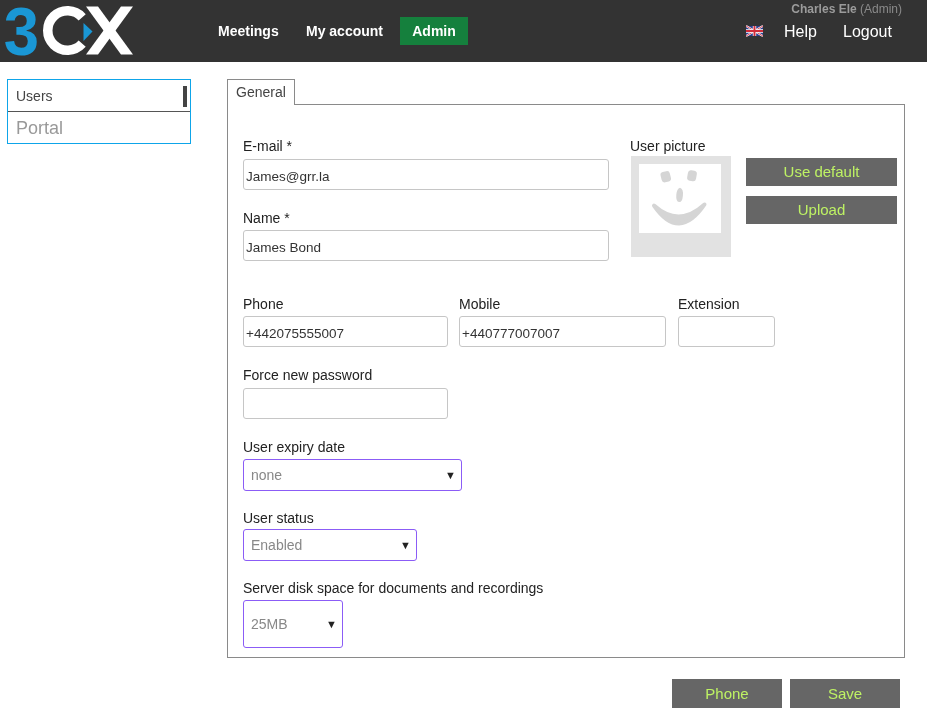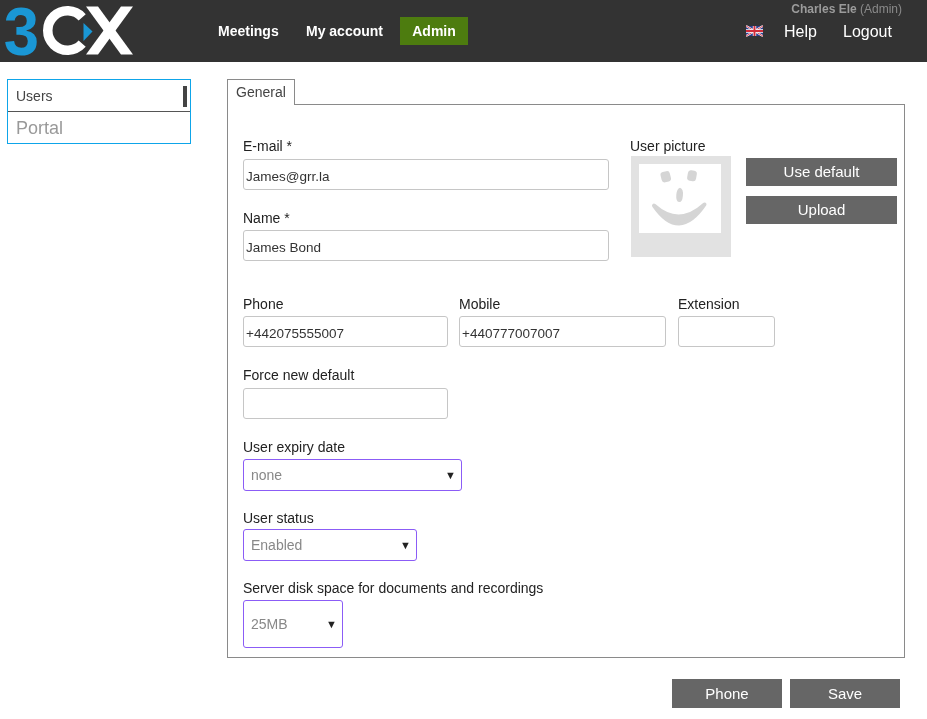--- a/index.html
+++ b/index.html
@@ -3,40 +3,40 @@
 <meta charset="utf-8">
 <style>
 * { margin:0; padding:0; box-sizing:border-box; }
 html,body { width:927px; height:719px; background:#fff; font-family:"Liberation Sans", sans-serif; }
 #page { position:relative; width:927px; height:719px; overflow:hidden; }
 .abs { position:absolute; }
 
 
 #header { position:absolute; left:0; top:0; width:927px; height:62px; background:#333333; }
 .navlink { position:absolute; color:#fff; font-size:14px; font-weight:bold; }
-#adminbtn { position:absolute; left:400px; top:17px; width:68px; height:28px; background:#4d7c0f; color:#fff; font-size:14px; font-weight:bold; text-align:center; line-height:28px; }
+#adminbtn { position:absolute; left:400px; top:17px; width:68px; height:28px; background:#15803d; color:#fff; font-size:14px; font-weight:bold; text-align:center; line-height:28px; }
 #userline { position:absolute; right:25px; top:2px; font-size:12px; color:#9b9b9b; font-weight:bold; }
 #userline .adm { font-weight:normal; color:#8a8a8a; }
 
 
 #sidebar { position:absolute; left:7px; top:79px; width:184px; height:65px; border:1px solid #0ea5e9; }
 #sb-users { position:absolute; left:0; top:0; width:182px; height:32px; border-bottom:1px solid #555; color:#444; font-size:14px; line-height:32px; padding-left:8px; }
 #sb-portal { position:absolute; left:0; top:33px; width:182px; height:30px; color:#999; font-size:18px; line-height:30px; padding-left:8px; }
 #sb-thumb { position:absolute; right:3px; top:6px; width:4px; height:21px; background:#444; }
 
 
 #tab { position:absolute; left:227px; top:79px; width:68px; height:26px; background:#fff; border:1px solid #8a8a8a; border-bottom:none; color:#444; font-size:14px; text-align:center; line-height:25px; z-index:2; }
 #panel { position:absolute; left:227px; top:104px; width:678px; height:554px; background:#fff; border:1px solid #8a8a8a; }
 
 .lbl { position:absolute; font-size:14px; color:#222; }
 .inp { position:absolute; border:1px solid #c6c6c6; border-radius:3px; background:#fff; font-size:13.5px; color:#333; padding-left:2px; padding-top:3px; font-family:"Liberation Sans", sans-serif; display:flex; align-items:center; }
 .sel { position:absolute; border:1px solid #8b5cf6; border-radius:3px; background:#fff; font-size:14px; color:#888; padding-left:7px; display:flex; align-items:center; }
 .sel .arr { position:absolute; right:5px; top:50%; transform:translateY(-50%); font-size:11px; color:#222; }
 
-.gbtn { position:absolute; background:#666666; color:#ffffff; font-size:15px; text-align:center; }
+.gbtn { position:absolute; background:#666666; color:#bef264; font-size:15px; text-align:center; }
 </style>
 </head>
 <body>
 <div id="page">
   <div id="header">
     <svg id="logo" width="140" height="62" viewBox="0 0 140 62" style="position:absolute;left:0;top:0;">
       <text x="4" y="55" font-family="Liberation Sans, sans-serif" font-size="69" font-weight="bold" fill="#1a97d5" transform="scale(0.92,1)">3</text>
       <path d="M 82.2 17.3 A 19.75 19.75 0 1 0 82.2 43.7" fill="none" stroke="#fff" stroke-width="9.5"></path>
       <path d="M 83.5 23 L 92.5 31.5 L 83.5 41 Z" fill="#1a97d5"></path>
       <path d="M 86 6.5 L 98 6.5 L 133 54.5 L 121 54.5 Z" fill="#fff"></path>
@@ -84,21 +84,21 @@
   <div class="gbtn" style="left:746px; top:158px; width:151px; height:28px; line-height:28px;">Use default</div>
   <div class="gbtn" style="left:746px; top:196px; width:151px; height:28px; line-height:28px;">Upload</div>
 
   <div class="lbl" style="left:243px; top:296px;">Phone</div>
   <div class="inp" style="left:243px; top:316px; width:205px; height:31px;">+442075555007</div>
   <div class="lbl" style="left:459px; top:296px;">Mobile</div>
   <div class="inp" style="left:459px; top:316px; width:207px; height:31px;">+440777007007</div>
   <div class="lbl" style="left:678px; top:296px;">Extension</div>
   <div class="inp" style="left:678px; top:316px; width:97px; height:31px;"></div>
 
-  <div class="lbl" style="left:243px; top:367px;">Force new default</div>
+  <div class="lbl" style="left:243px; top:367px;">Force new password</div>
   <div class="inp" style="left:243px; top:388px; width:205px; height:31px;"></div>
 
   <div class="lbl" style="left:243px; top:439px;">User expiry date</div>
   <div class="sel" style="left:243px; top:459px; width:219px; height:32px;">none<span class="arr">▼</span></div>
 
   <div class="lbl" style="left:243px; top:510px;">User status</div>
   <div class="sel" style="left:243px; top:529px; width:174px; height:32px;">Enabled<span class="arr">▼</span></div>
 
   <div class="lbl" style="left:243px; top:580px;">Server disk space for documents and recordings</div>
   <div class="sel" style="left:243px; top:600px; width:100px; height:48px;">25MB<span class="arr">▼</span></div>

